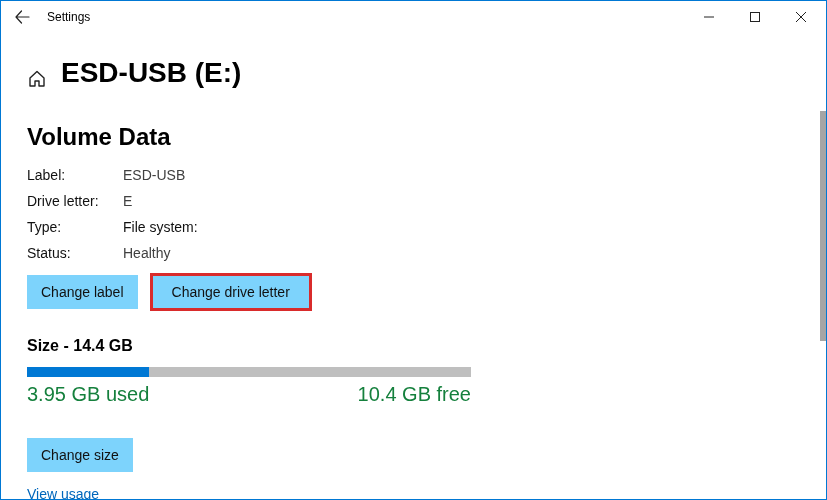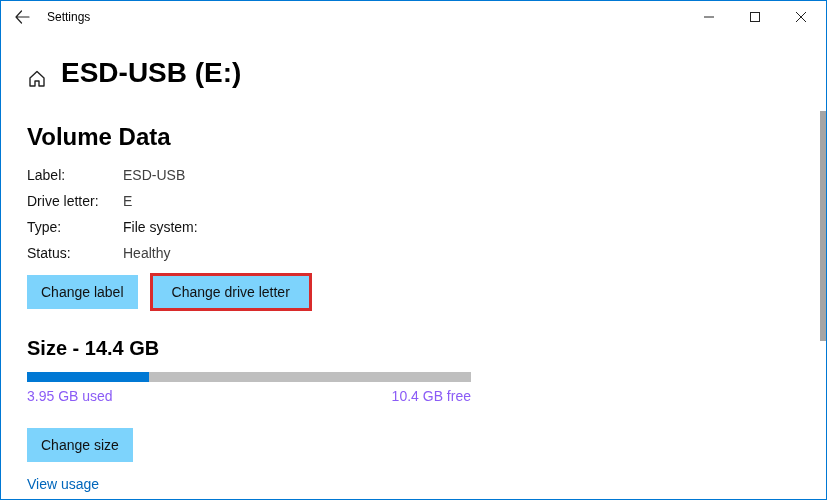--- a/index.html
+++ b/index.html
@@ -96,21 +96,21 @@
       display: flex;
       gap: 14px;
       margin-bottom: 28px;
     }
     .highlight {
       outline: 3px solid #d92b2b;
       outline-offset: -1px;
       padding: 9px 20px;
     }
     .size-heading {
-      font-size: 20px;
+      font-size: 16px;
       font-weight: 600;
       color: #000;
       margin-bottom: 12px;
     }
     .progress {
       width: 444px;
       height: 10px;
       background: #bfbfbf;
       position: relative;
       margin-bottom: 6px;
@@ -120,23 +120,23 @@
       height: 100%;
       width: 27.4%;
       position: absolute;
       left: 0;
       top: 0;
     }
     .size-labels {
       width: 444px;
       display: flex;
       justify-content: space-between;
-      font-size: 14px;
-      color: #8b5cf6;
-      margin-bottom: 24px;
+      font-size: 20px;
+      color: #15803d;
+      margin-bottom: 32px;
     }
     .link {
       color: #0066bb;
       font-size: 14px;
       cursor: pointer;
       margin-top: 14px;
       display: inline-block;
     }
     .rscroll {
       position: absolute;

